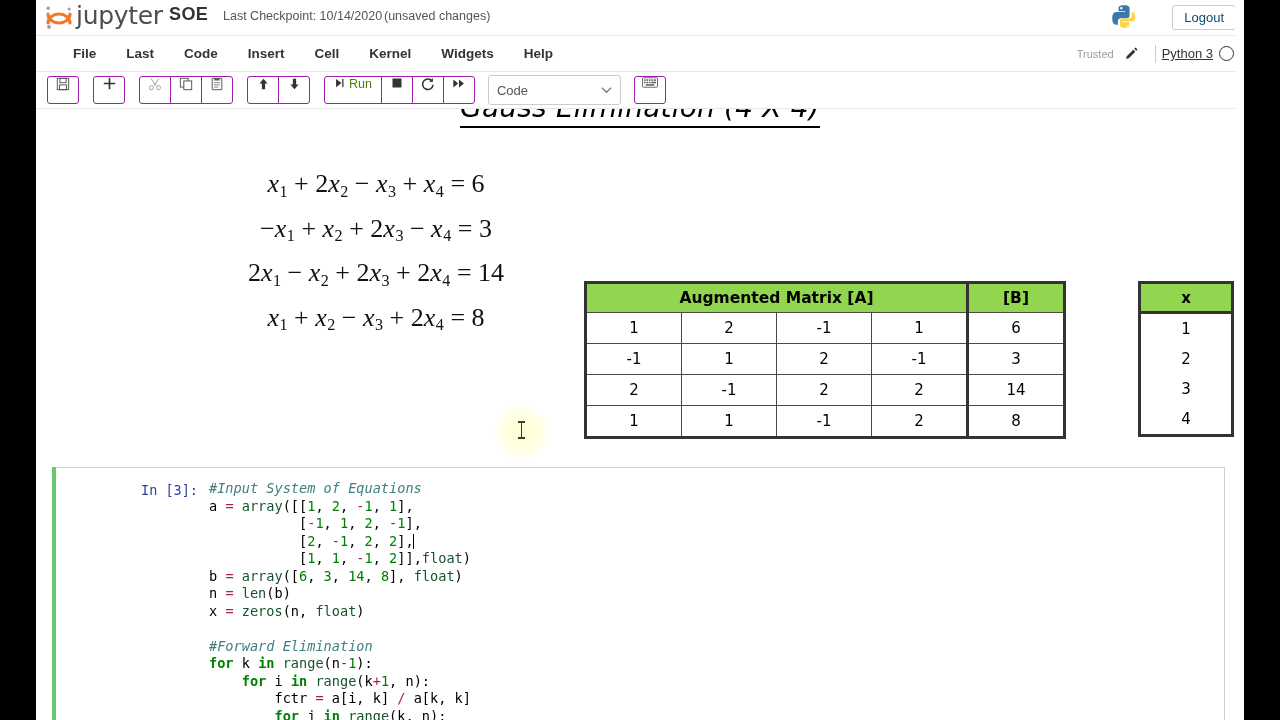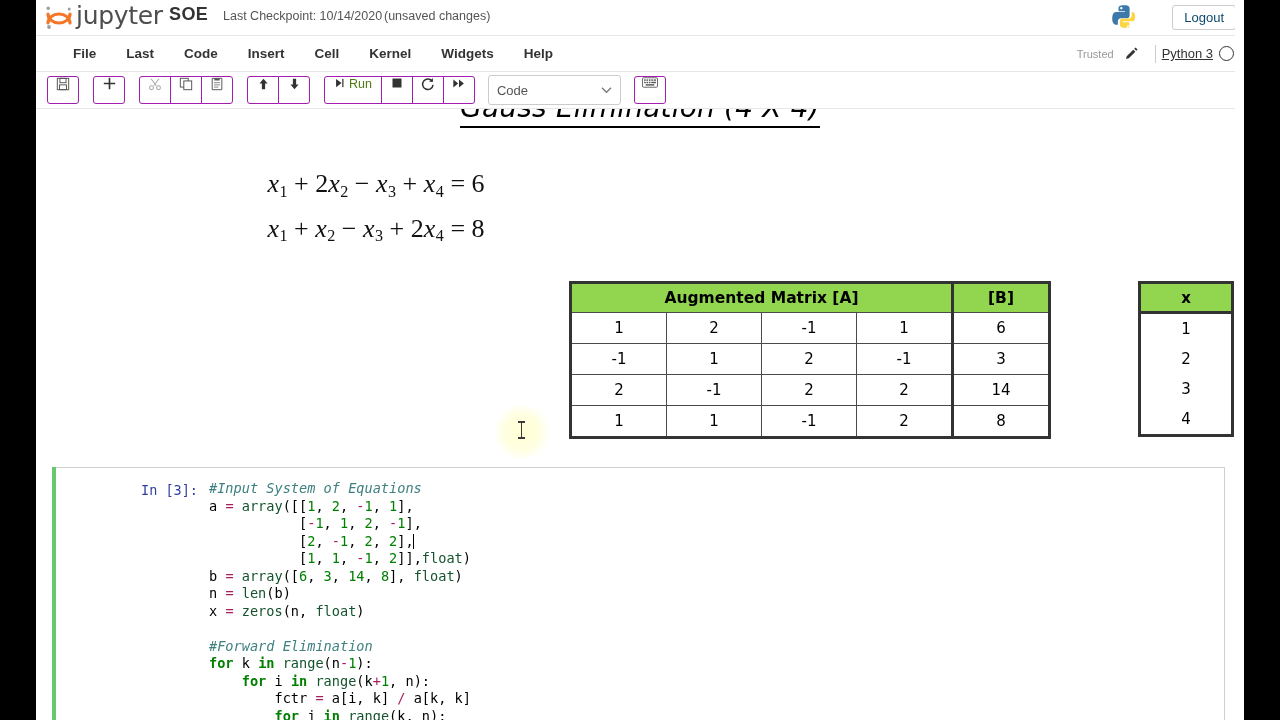--- a/index.html
+++ b/index.html
@@ -236,21 +236,21 @@
   .eq sub {
     font-size: 0.62em;
     font-style: normal;
     vertical-align: -0.28em;
     margin-left: 0.5px;
   }
 
   
   .mtx-wrap {
     position: absolute;
-    left: 533px; top: 172px;
+    left: 548px; top: 172px;
   }
   table.mtx {
     border-collapse: collapse;
     background: #fff;
   }
   table.mtx td, table.mtx th {
     border: 1px solid #4a4a4a;
     font-family: "DejaVu Sans", sans-serif;
     font-size: 15px;
     text-align: center;
@@ -547,20 +547,26 @@
 
       <div class="md-title">
         <span>Gauss Elimination (4 X 4)</span>
       </div>
 
       <div class="equations">
         <div class="eq">
           <i>x</i><sub>1</sub> + 2<i>x</i><sub>2</sub> − <i>x</i><sub>3</sub> + <i>x</i><sub>4</sub> = 6
         </div>
         <div class="eq">
+          −<i>x</i><sub>1</sub> + <i>x</i><sub>2</sub> + 2<i>x</i><sub>3</sub> − <i>x</i><sub>4</sub> = 3
+        </div>
+        <div class="eq">
+          2<i>x</i><sub>1</sub> − <i>x</i><sub>2</sub> + 2<i>x</i><sub>3</sub> + 2<i>x</i><sub>4</sub> = 14
+        </div>
+        <div class="eq">
           <i>x</i><sub>1</sub> + <i>x</i><sub>2</sub> − <i>x</i><sub>3</sub> + 2<i>x</i><sub>4</sub> = 8
         </div>
       </div>
 
       <div class="mtx-wrap">
         <table class="mtx">
           <tbody>
               <tr>
             <th colspan="4" class="outer">Augmented Matrix [A]</th>
             <th class="sep outer-r">[B]</th>

